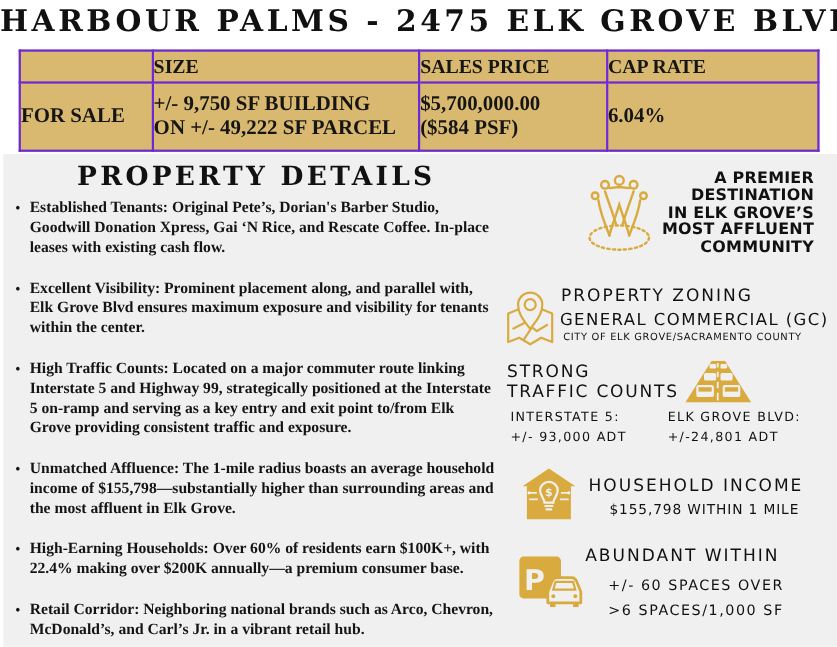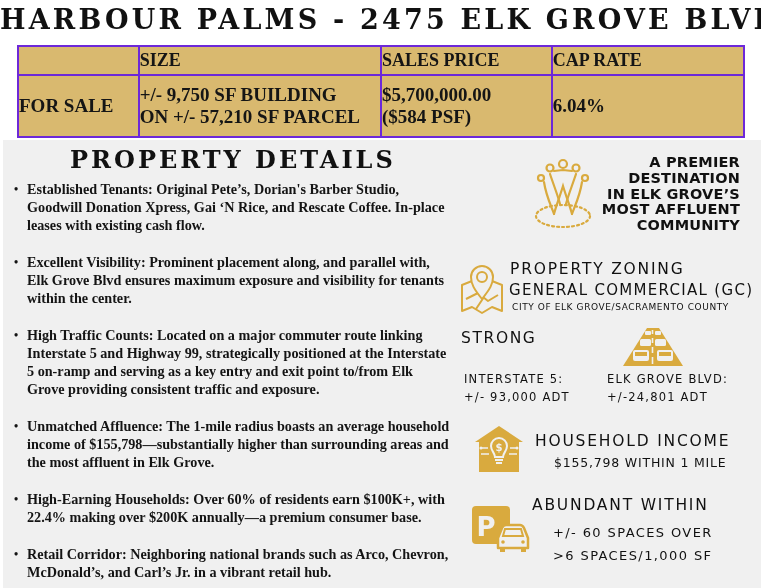--- a/index.html
+++ b/index.html
@@ -104,21 +104,21 @@
       <tr class="head">
     <td class="c0"></td>
     <td class="c1">SIZE</td>
     <td class="c2">SALES PRICE</td>
     <td class="c3">CAP RATE</td>
   </tr>
   <tr class="row">
     <td>FOR SALE</td>
     <td>
       <div>+/- 9,750 SF BUILDING</div>
-      <div>ON +/- 57,210 SF PARCEL</div>
+      <div>ON +/- 49,222 SF PARCEL</div>
     </td>
     <td>
       <div>$5,700,000.00</div>
       <div>($584 PSF)</div>
     </td>
     <td>6.04%</td>
   </tr>
 </tbody>
   </table>
 
@@ -164,20 +164,21 @@
     <path d="M24 40 C16 30 13 25 13 18 A11 11 0 0 1 35 18 C35 25 32 30 24 40 Z" fill="#f0f0f0"></path>
     <circle cx="24" cy="18" r="5"></circle>
   </svg>
 </div>
 <div class="zoning-title">PROPERTY ZONING</div>
 <div class="zoning-sub">GENERAL COMMERCIAL (GC)</div>
 <div class="zoning-sub2">CITY OF ELK GROVE/SACRAMENTO COUNTY</div>
 
 <div class="traffic-title">
   <div>STRONG</div>
+  <div>TRAFFIC COUNTS</div>
 </div>
 <div class="traffic-icon">
   <svg width="72" height="38" viewBox="0 0 72 38">
     <path d="M30 0 L42 0 L66 38 L6 38 Z" fill="#d9aa3e"></path>
     <path d="M35.5 2 L35.5 6 M35.5 10 L35.5 15 M35.5 19 L35.5 25 M35.5 29 L35.5 36" stroke="#f0f0f0" stroke-width="1.6"></path>
     <rect x="16" y="22" width="16" height="11" rx="2" fill="#f0f0f0"></rect>
     <rect x="18" y="24" width="12" height="4" fill="#d9aa3e"></rect>
     <rect x="40" y="22" width="16" height="11" rx="2" fill="#f0f0f0"></rect>
     <rect x="42" y="24" width="12" height="4" fill="#d9aa3e"></rect>
     <rect x="23" y="11" width="11" height="7" rx="1.5" fill="#f0f0f0"></rect>

